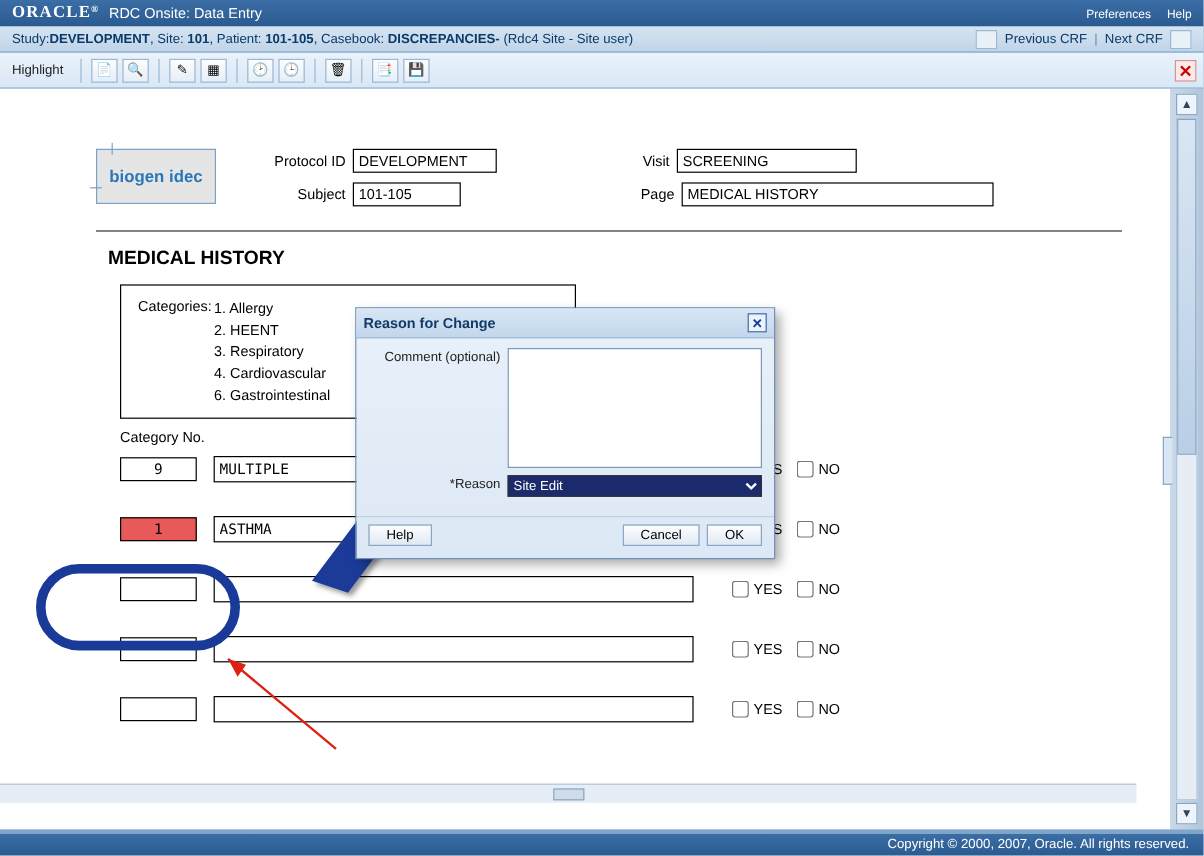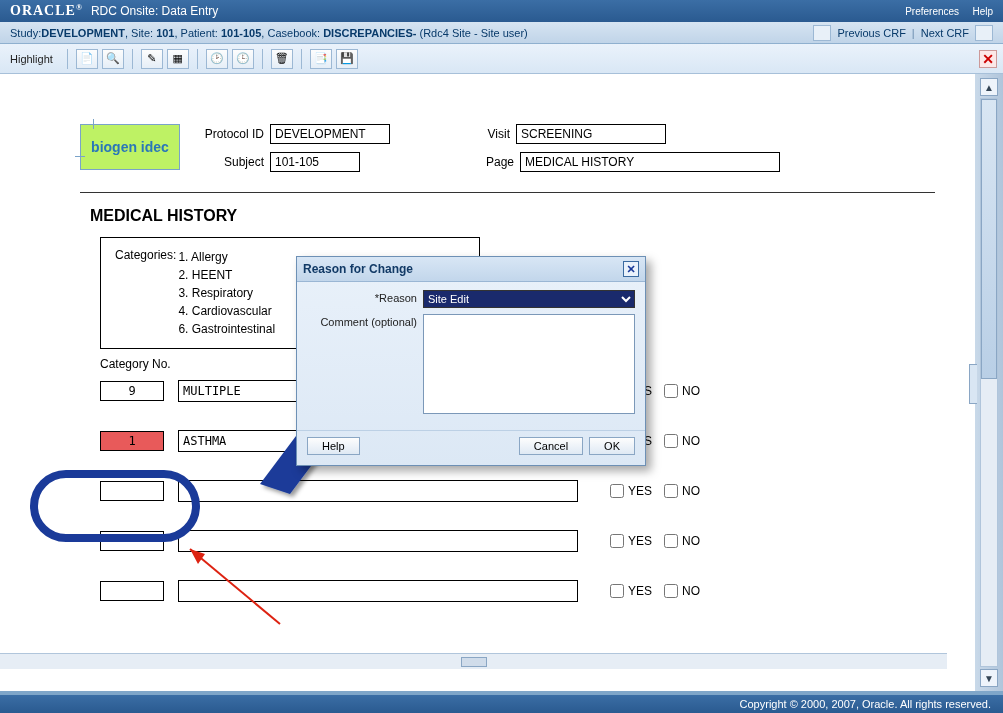--- a/index.html
+++ b/index.html
@@ -106,30 +106,30 @@
   width:8px; height:40px; background:#d9e6f3; border:1px solid #8aa6c4; border-right:none;
 }
 .doc {
   position:absolute; left:0; top:0; right:0; padding:30px 10px 10px 50px;
 }
 .header-block { display:flex; gap:20px; align-items:flex-start; margin: 20px 30px 12px 30px;}
 .logo-box {
   width:100px; height:46px; border:1px solid #7aa3c9;
   display:flex; align-items:center; justify-content:center;
   color:#2a77b8; font-weight:bold; font-size:14px; position:relative;
-  background:#bef264;
+  background:#e5e5e5;
 }
 .logo-box::before, .logo-box::after {
   content:""; position:absolute; background:#7aa3c9;
 }
 .logo-box::before { width:1px; height:10px; left:12px; top:-6px;}
 .logo-box::after { width:10px; height:1px; left:-6px; bottom:12px;}
 .field-row { display:flex; gap:30px; margin-bottom:8px; }
 .field { display:flex; align-items:center; gap:6px; font-size:12px;}
-.field .lbl { min-width:64px; text-align:right;}
+.field .lbl { min-width:64px; text-align:right;margin-left:24px;}
 .field input {
   border:1px solid #000; padding:2px 4px; font-size:12px; height:20px;
   background:#fff;
 }
 .divider { border-top:1px solid #333; margin:6px 30px 14px 30px;}
 h2.section { font-size:16px; font-weight:bold; margin:0 0 12px 40px;}
 .cat-box {
   border:1px solid #000; margin-left:50px; padding:10px 14px; width:380px;
 }
 .cat-box .inner { display:flex; gap:2px;}
@@ -413,26 +413,26 @@
     </svg>
 
 
     <div class="dialog">
       <div class="dlg-title">
         <span>Reason for Change</span>
         <div class="dlg-close">✕</div>
       </div>
       <div class="dlg-body">
         <div class="dlg-row">
+          <div class="dlbl">Comment (optional)</div>
+          <textarea style=""></textarea>
+        </div>
+        <div class="dlg-row">
           <div class="dlbl">*Reason</div>
           <select><option>Site Edit</option></select>
-        </div>
-        <div class="dlg-row">
-          <div class="dlbl">Comment (optional)</div>
-          <textarea style=""></textarea>
         </div>
       </div>
       <div class="dlg-buttons">
         <div class="grp">
             <button class="dlg-btn">Help</button>
           </div>
         <div class="grp">
           <button class="dlg-btn">Cancel</button>
           <button class="dlg-btn">OK</button>
         </div>

